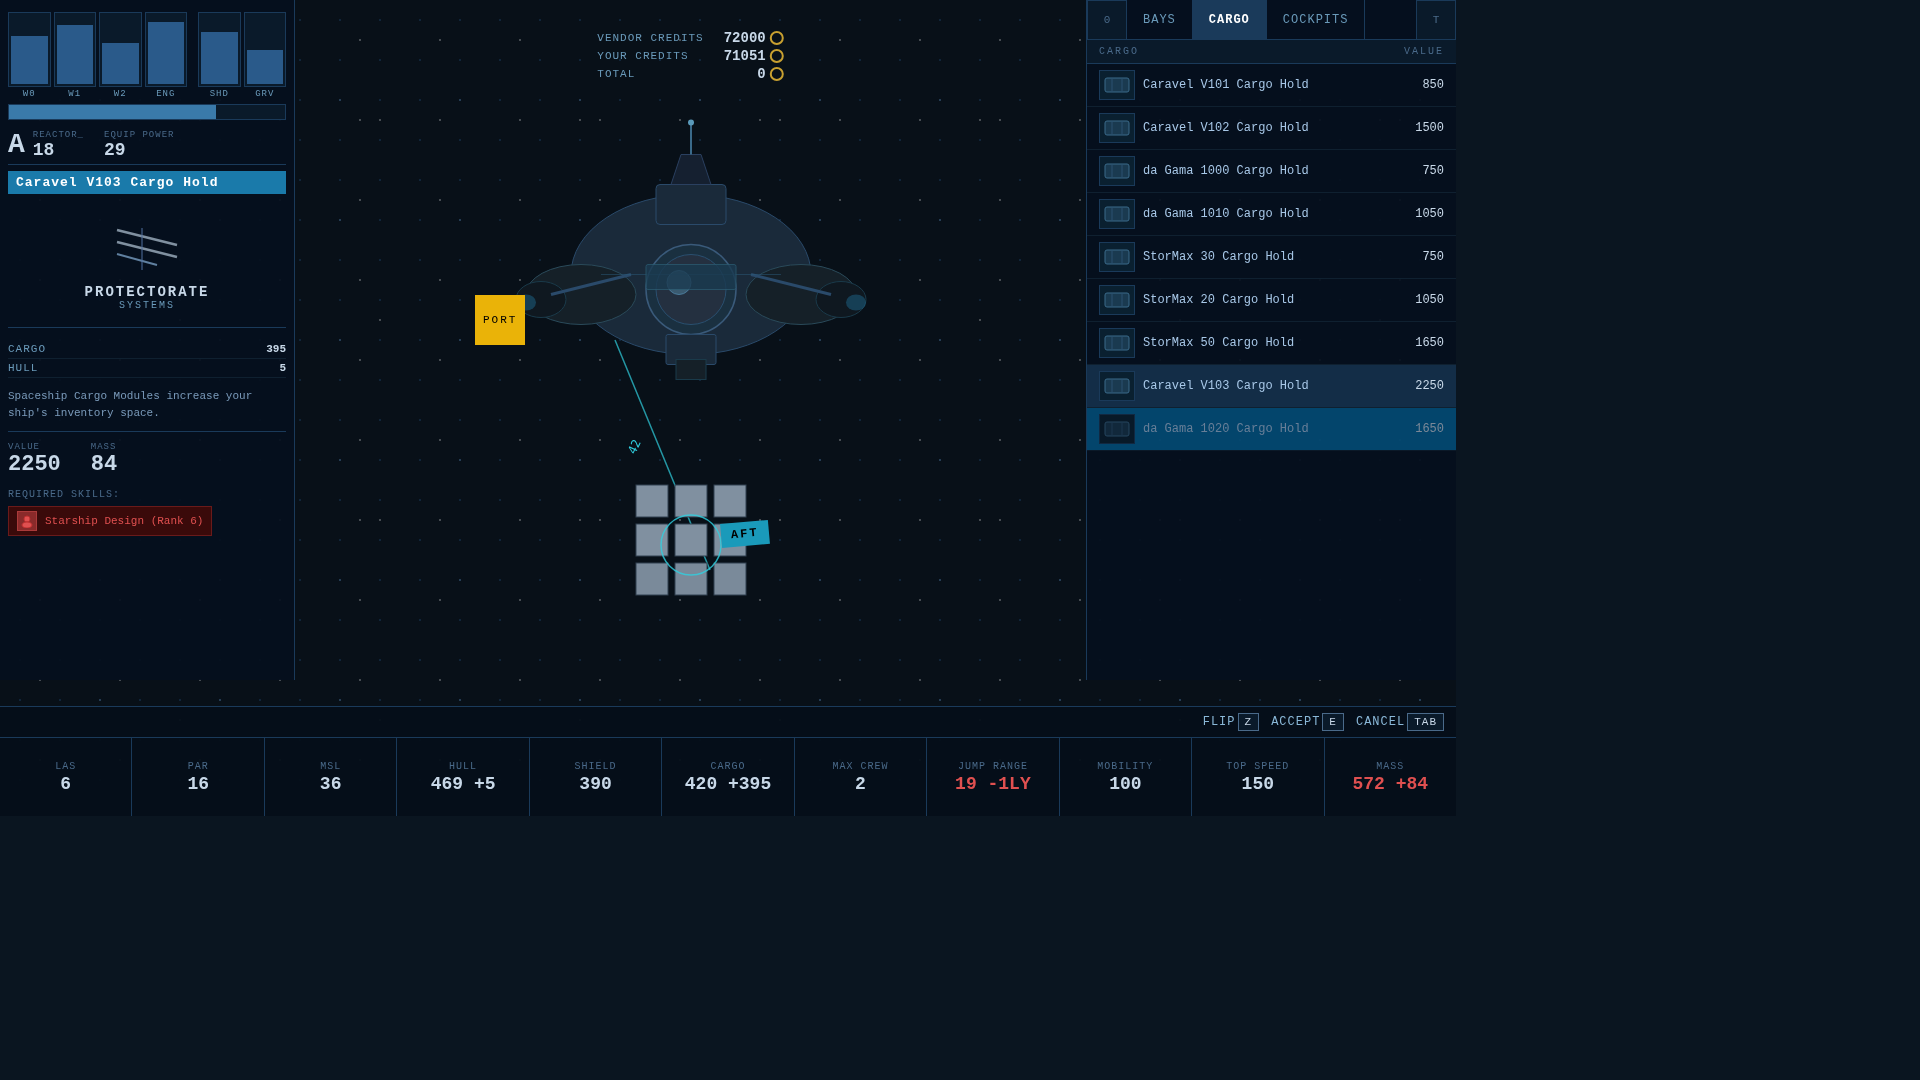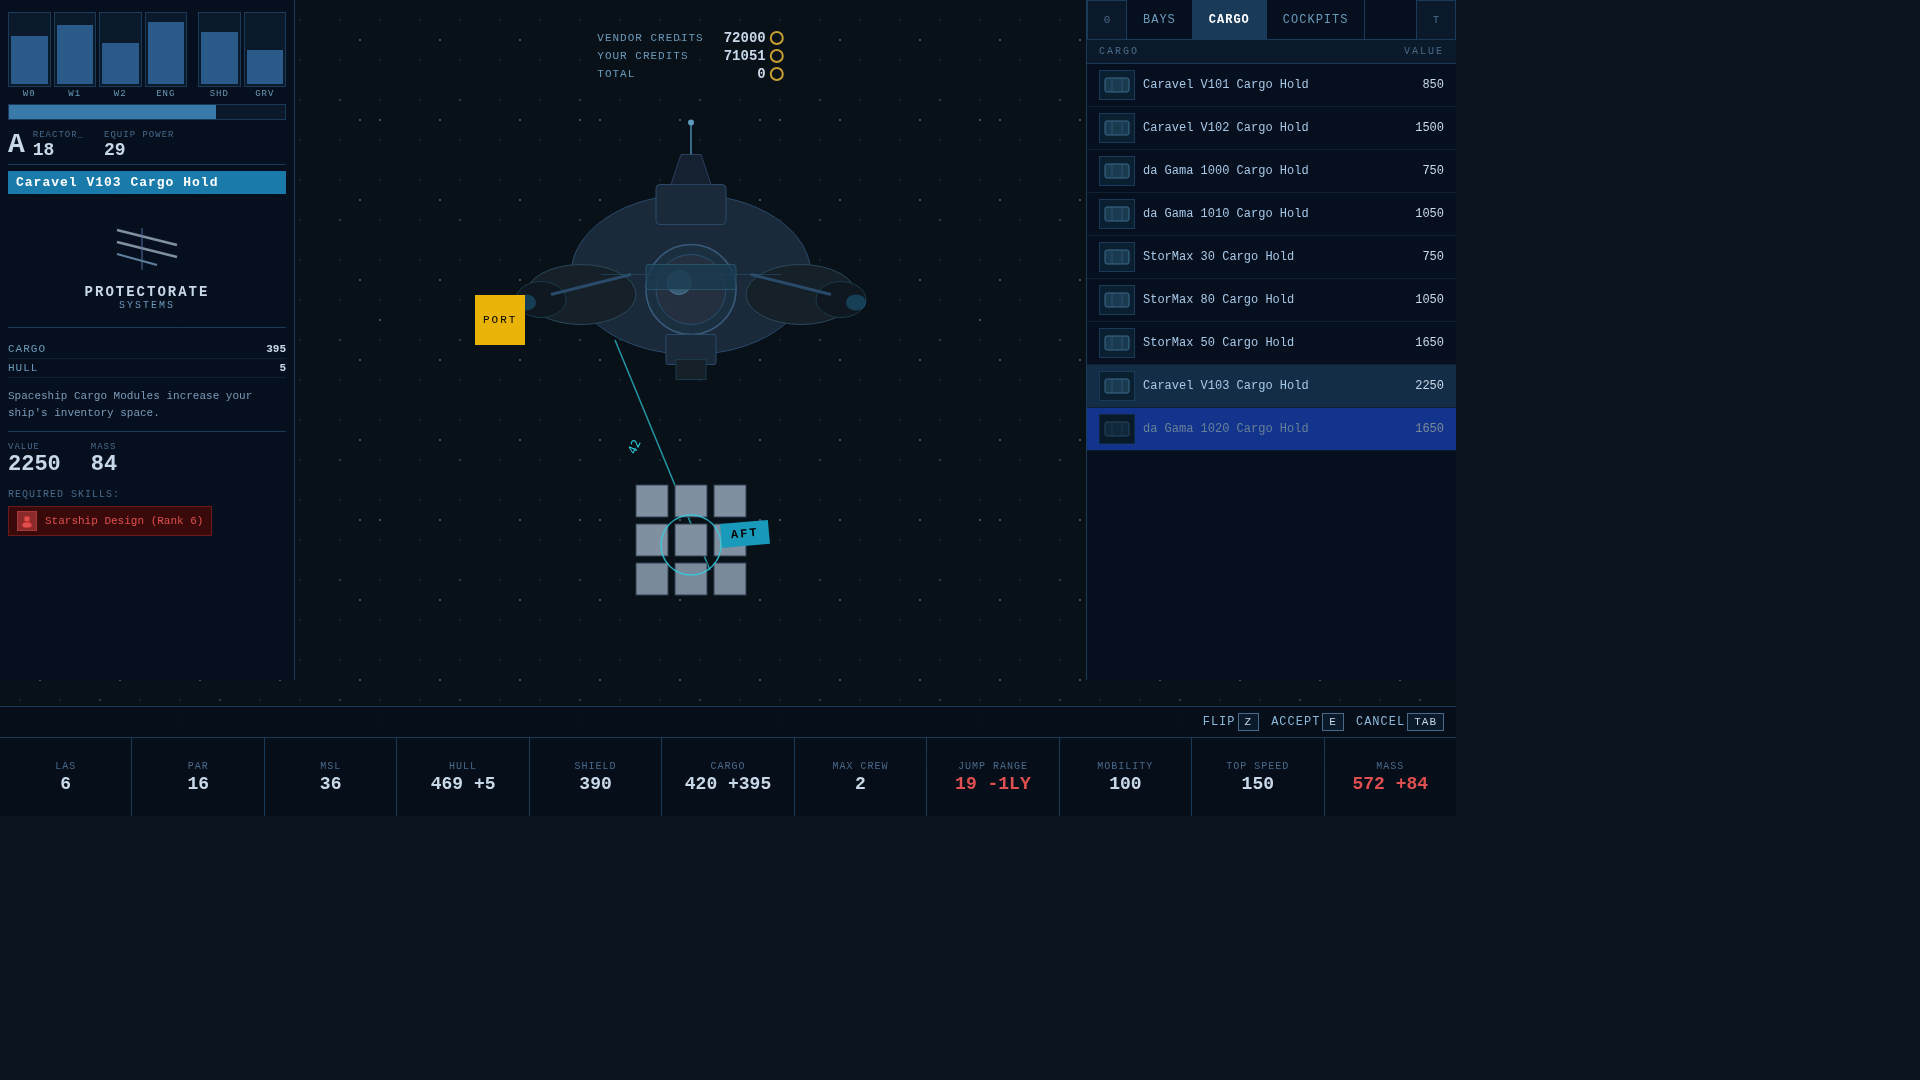--- a/index.html
+++ b/index.html
@@ -316,21 +316,21 @@
       padding: 6px 12px;
       border-bottom: 1px solid #0f2030;
       cursor: pointer;
       gap: 8px;
     }
     .cargo-item.selected {
       background: rgba(26, 58, 90, 0.7);
     }
     .cargo-item.grayed {
       opacity: 0.6;
-      background: #1d4ed8;
+      background: #0369a1;
     }
     .cargo-icon {
       width: 36px;
       height: 30px;
       background: #0a2030;
       border: 1px solid #1a3a5a;
       display: flex;
       align-items: center;
       justify-content: center;
       flex-shrink: 0;
@@ -779,21 +779,21 @@
         <span class="cargo-value">750</span>
       </div>
       <div class="cargo-item">
         <div class="cargo-icon">
           <svg width="28" height="22" viewBox="0 0 28 22" xmlns="http://www.w3.org/2000/svg">
     <rect x="2" y="4" width="24" height="14" rx="2" fill="#1a3a50" stroke="#3a6a8a" stroke-width="1"></rect>
     <line x1="9" y1="4" x2="9" y2="18" stroke="#2a5070" stroke-width="1"></line>
     <line x1="19" y1="4" x2="19" y2="18" stroke="#2a5070" stroke-width="1"></line>
   </svg>
         </div>
-        <span class="cargo-name">StorMax 80 Cargo Hold</span>
+        <span class="cargo-name">StorMax 20 Cargo Hold</span>
         <span class="cargo-value">1050</span>
       </div>
       <div class="cargo-item">
         <div class="cargo-icon">
           <svg width="28" height="22" viewBox="0 0 28 22" xmlns="http://www.w3.org/2000/svg">
     <rect x="2" y="4" width="24" height="14" rx="2" fill="#1a3a50" stroke="#3a6a8a" stroke-width="1"></rect>
     <line x1="9" y1="4" x2="9" y2="18" stroke="#2a5070" stroke-width="1"></line>
     <line x1="19" y1="4" x2="19" y2="18" stroke="#2a5070" stroke-width="1"></line>
   </svg>
         </div>

